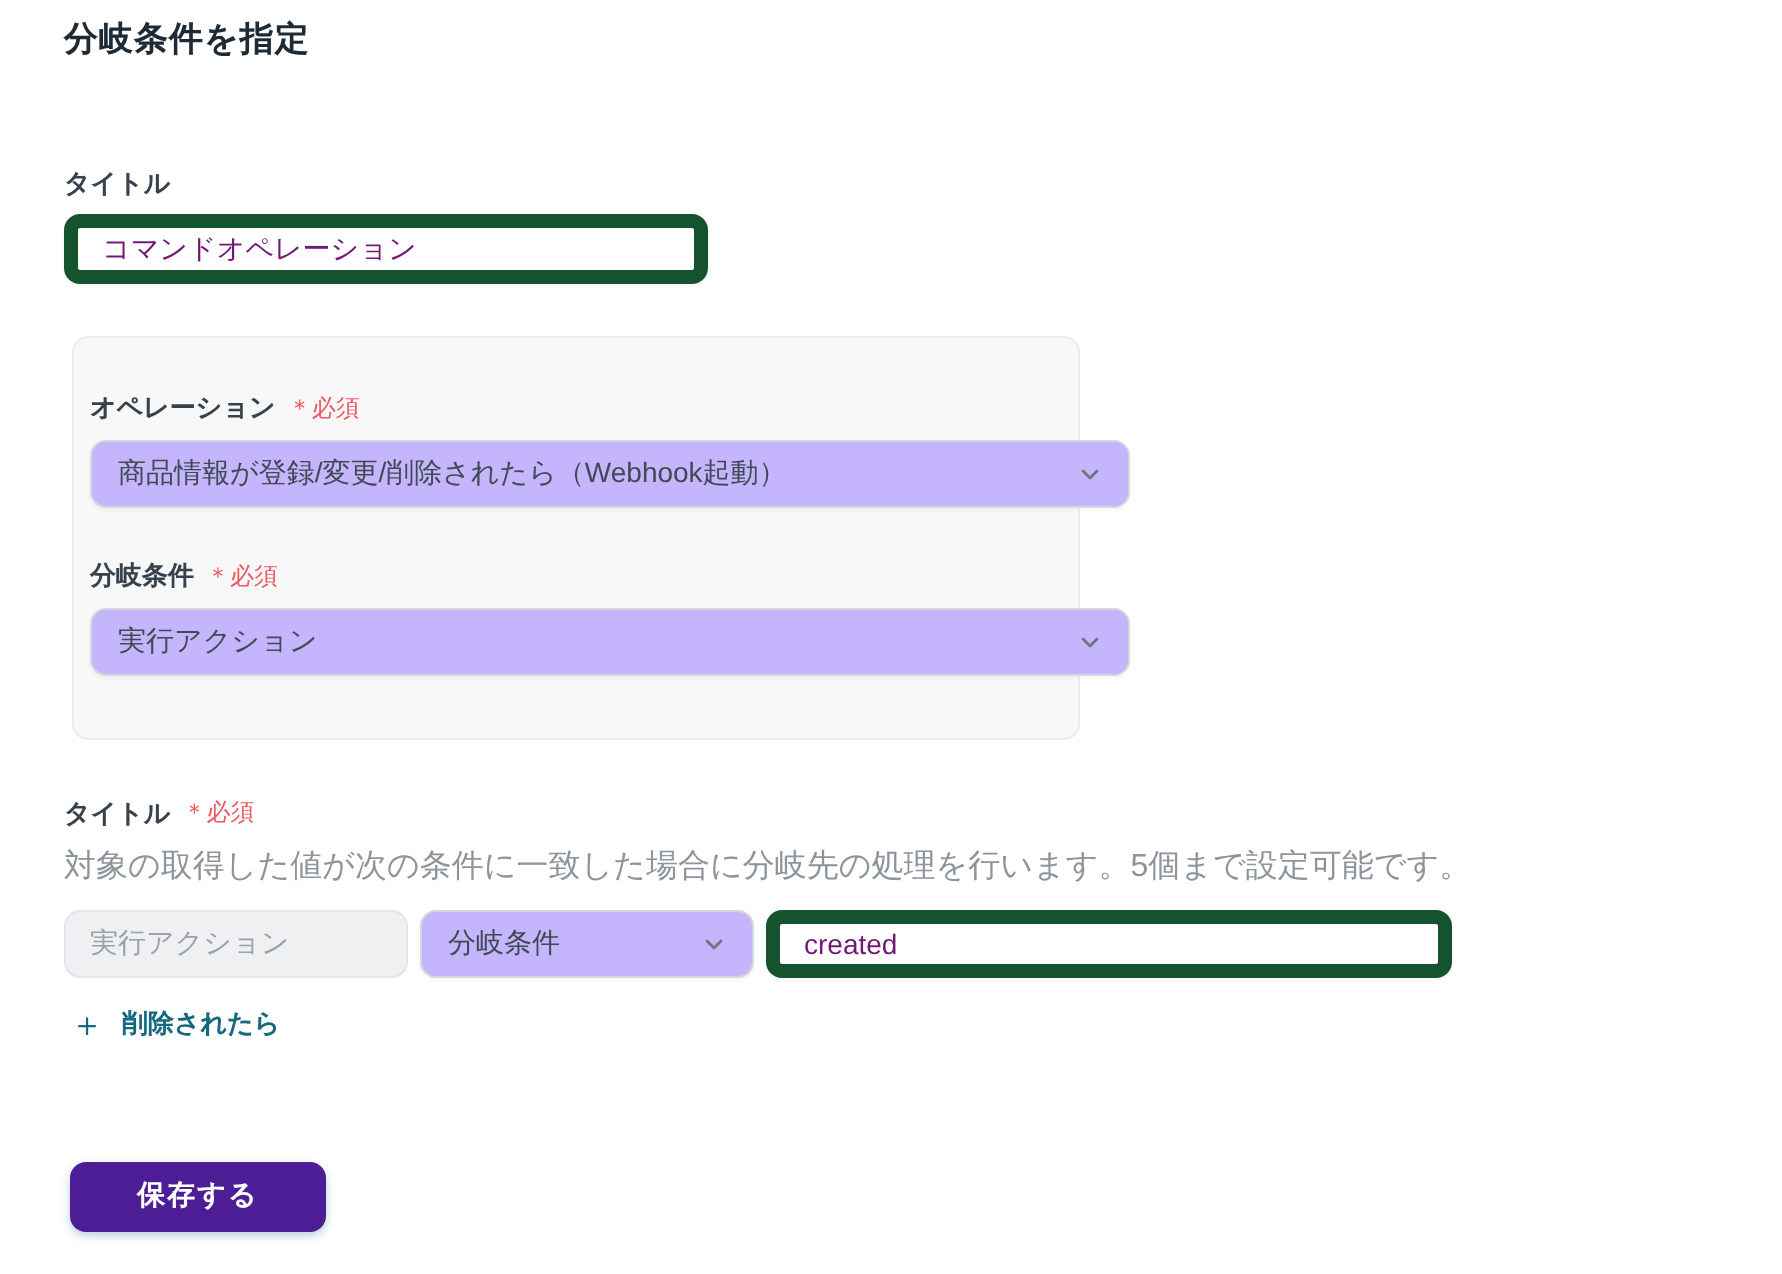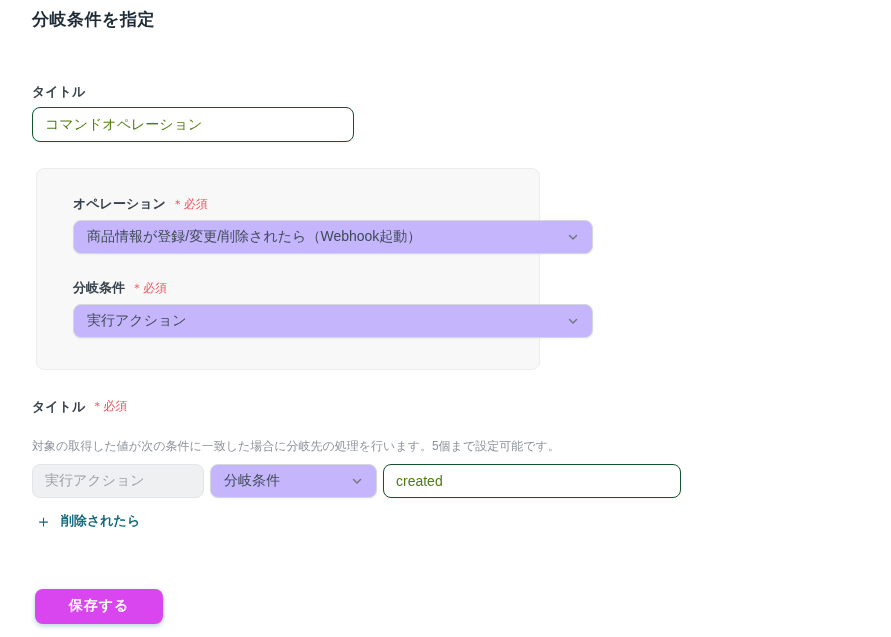--- a/index.html
+++ b/index.html
@@ -32,43 +32,43 @@
   .required-badge {
     color:#ef5761;
     font-size:12px;
     font-weight:400;
     margin-left:6px;
   }
 
   .text-input {
     display:block;
     height:35px;
-    border:1px solid #14532d;
+    border:7px solid #14532d;
     border-radius:8px;
     padding:0 12px;
     font-size:14px;
-    color:#4d7c0f;
+    color:#701a75;
     background:#ffffff;
     box-shadow:0 1px 2px rgba(30,43,54,0.05);
     font-family:inherit;
     outline:none;
   }
 
   .title-group { margin-top:52px; }
   .title-group .text-input { margin-top:8px; width:322px; }
 
   .target-section { margin-top:26px; }
   .card {
     margin-top:20px;
     margin-left:4px;
     width:504px;
     background:#f8f8f9;
     border:1px solid #ececee;
     border-radius:8px;
-    padding:27px 24px 31px 36px;
+    padding:27px 24px 31px 8px;
   }
   .card .field-group + .field-group { margin-top:26px; }
 
   .select {
     position:relative;
     margin-top:8px;
     height:34px;
     background:#c4b5fd;
     border:1px solid #d3d8dc;
     border-radius:8px;
@@ -90,41 +90,41 @@
     right:13px;
     top:50%;
     transform:translateY(-50%);
     width:12px; height:12px;
     display:flex; align-items:center; justify-content:center;
   }
   .card .select { width:520px; }
 
   .condition-section { margin-top:29px; }
   .condition-desc {
-    margin-top:23px;
-    font-size:12px;
+    margin-top:8px;
+    font-size:16px;
     color:#8e949b;
     line-height:1.5;
   }
   .condition-row {
     margin-top:9px;
     display:flex;
     align-items:flex-start;
     gap:6px;
   }
   .condition-row .text-input.disabled {
     width:172px;
     background:#eef0f2;
     border:1px solid #e3e6e9;
     color:#9aa1a8;
     box-shadow:none;
     height:34px;
   }
   .condition-row .select { margin-top:0; width:167px; }
-  .condition-row .value-input { width:298px; height:34px; }
+  .condition-row .value-input { width:343px; height:34px; }
 
   .add-link {
     margin-top:14px;
     margin-left:3px;
     display:inline-flex;
     align-items:center;
     gap:9px;
     color:#15697f;
     font-size:13px;
     font-weight:700;
@@ -137,21 +137,21 @@
     font-size:17px;
     font-weight:400;
     line-height:1;
   }
 
   .save-btn {
     margin-top:58px;
     margin-left:3px;
     width:128px;
     height:35px;
-    background:#d946ef;
+    background:#4c1d95;
     color:#ffffff;
     font-size:14px;
     font-weight:700;
     border:none;
     border-radius:8px;
     cursor:pointer;
     font-family:inherit;
     box-shadow:0 2px 5px rgba(21,105,127,0.3);
     letter-spacing:1px;
   }

